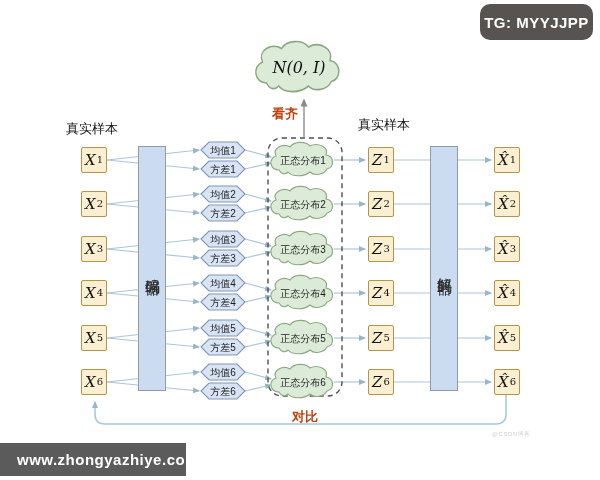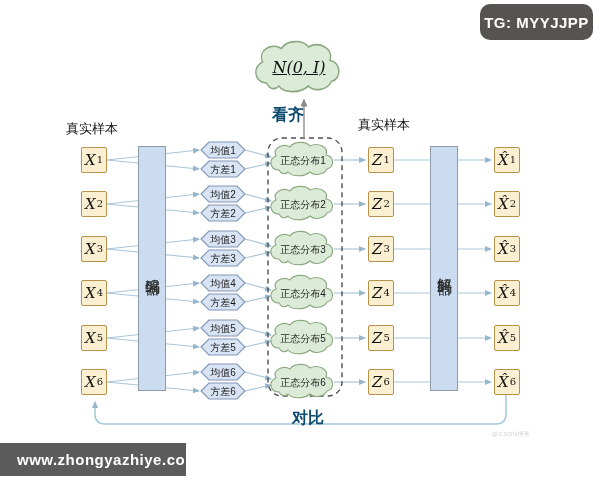--- a/index.html
+++ b/index.html
@@ -28,21 +28,21 @@
     display:flex;align-items:center;justify-content:center;
   }
   .coder .vtext{
     writing-mode:vertical-rl;text-orientation:upright;font-size:15px;color:#2a2a2a;
     letter-spacing:2px;font-weight:500;
   }
   .prior-label{
     font-family:"DejaVu Serif", serif;font-style:italic;font-size:16px;color:#101010;
     text-align:center;width:84px;
   }
-  .small-cjk{font-size:16px;font-weight:600;color:#0c4a6e;}
+  .small-cjk{font-size:13px;font-weight:600;color:#c2410c;}
   .watermark{font-size:6px;color:#ccd1d6;letter-spacing:.5px;}
   .svg-label{font-family:"Liberation Sans", sans-serif;}
 </style>
 </head>
 <body>
 
 <div class="canvas">
 
   <svg width="600" height="480" viewBox="0 0 600 480">
     <defs>
@@ -148,21 +148,21 @@
     <g class="svg-label" font-size="10" fill="#1c1c1c" text-anchor="middle">
       <text x="303" y="163.5">正态分布1</text>
       <text x="303" y="207.5">正态分布2</text>
       <text x="303" y="252.5">正态分布3</text>
       <text x="303" y="296.5">正态分布4</text>
       <text x="303" y="341.5">正态分布5</text>
       <text x="303" y="385.5">正态分布6</text>
     </g>
   </svg>
 
-  <div class="overlay prior-label" style="left:257px;top:58px;text-decoration:underline;">N(0, I)</div>
+  <div class="overlay prior-label" style="left:257px;top:58px;">N(0, I)</div>
 
   <div class="overlay small-cjk" style="left:272px;top:105px;">看齐</div>
 
   <div class="overlay hdr" style="left:56px;top:120px;width:72px;">真实样本</div>
   <div class="overlay hdr" style="left:348px;top:116px;width:72px;">真实样本</div>
 
   <div class="overlay coder" style="left:138px;top:146px;">
     <span class="vtext">编码器</span>
   </div>
   <div class="overlay coder" style="left:430px;top:146px;">

